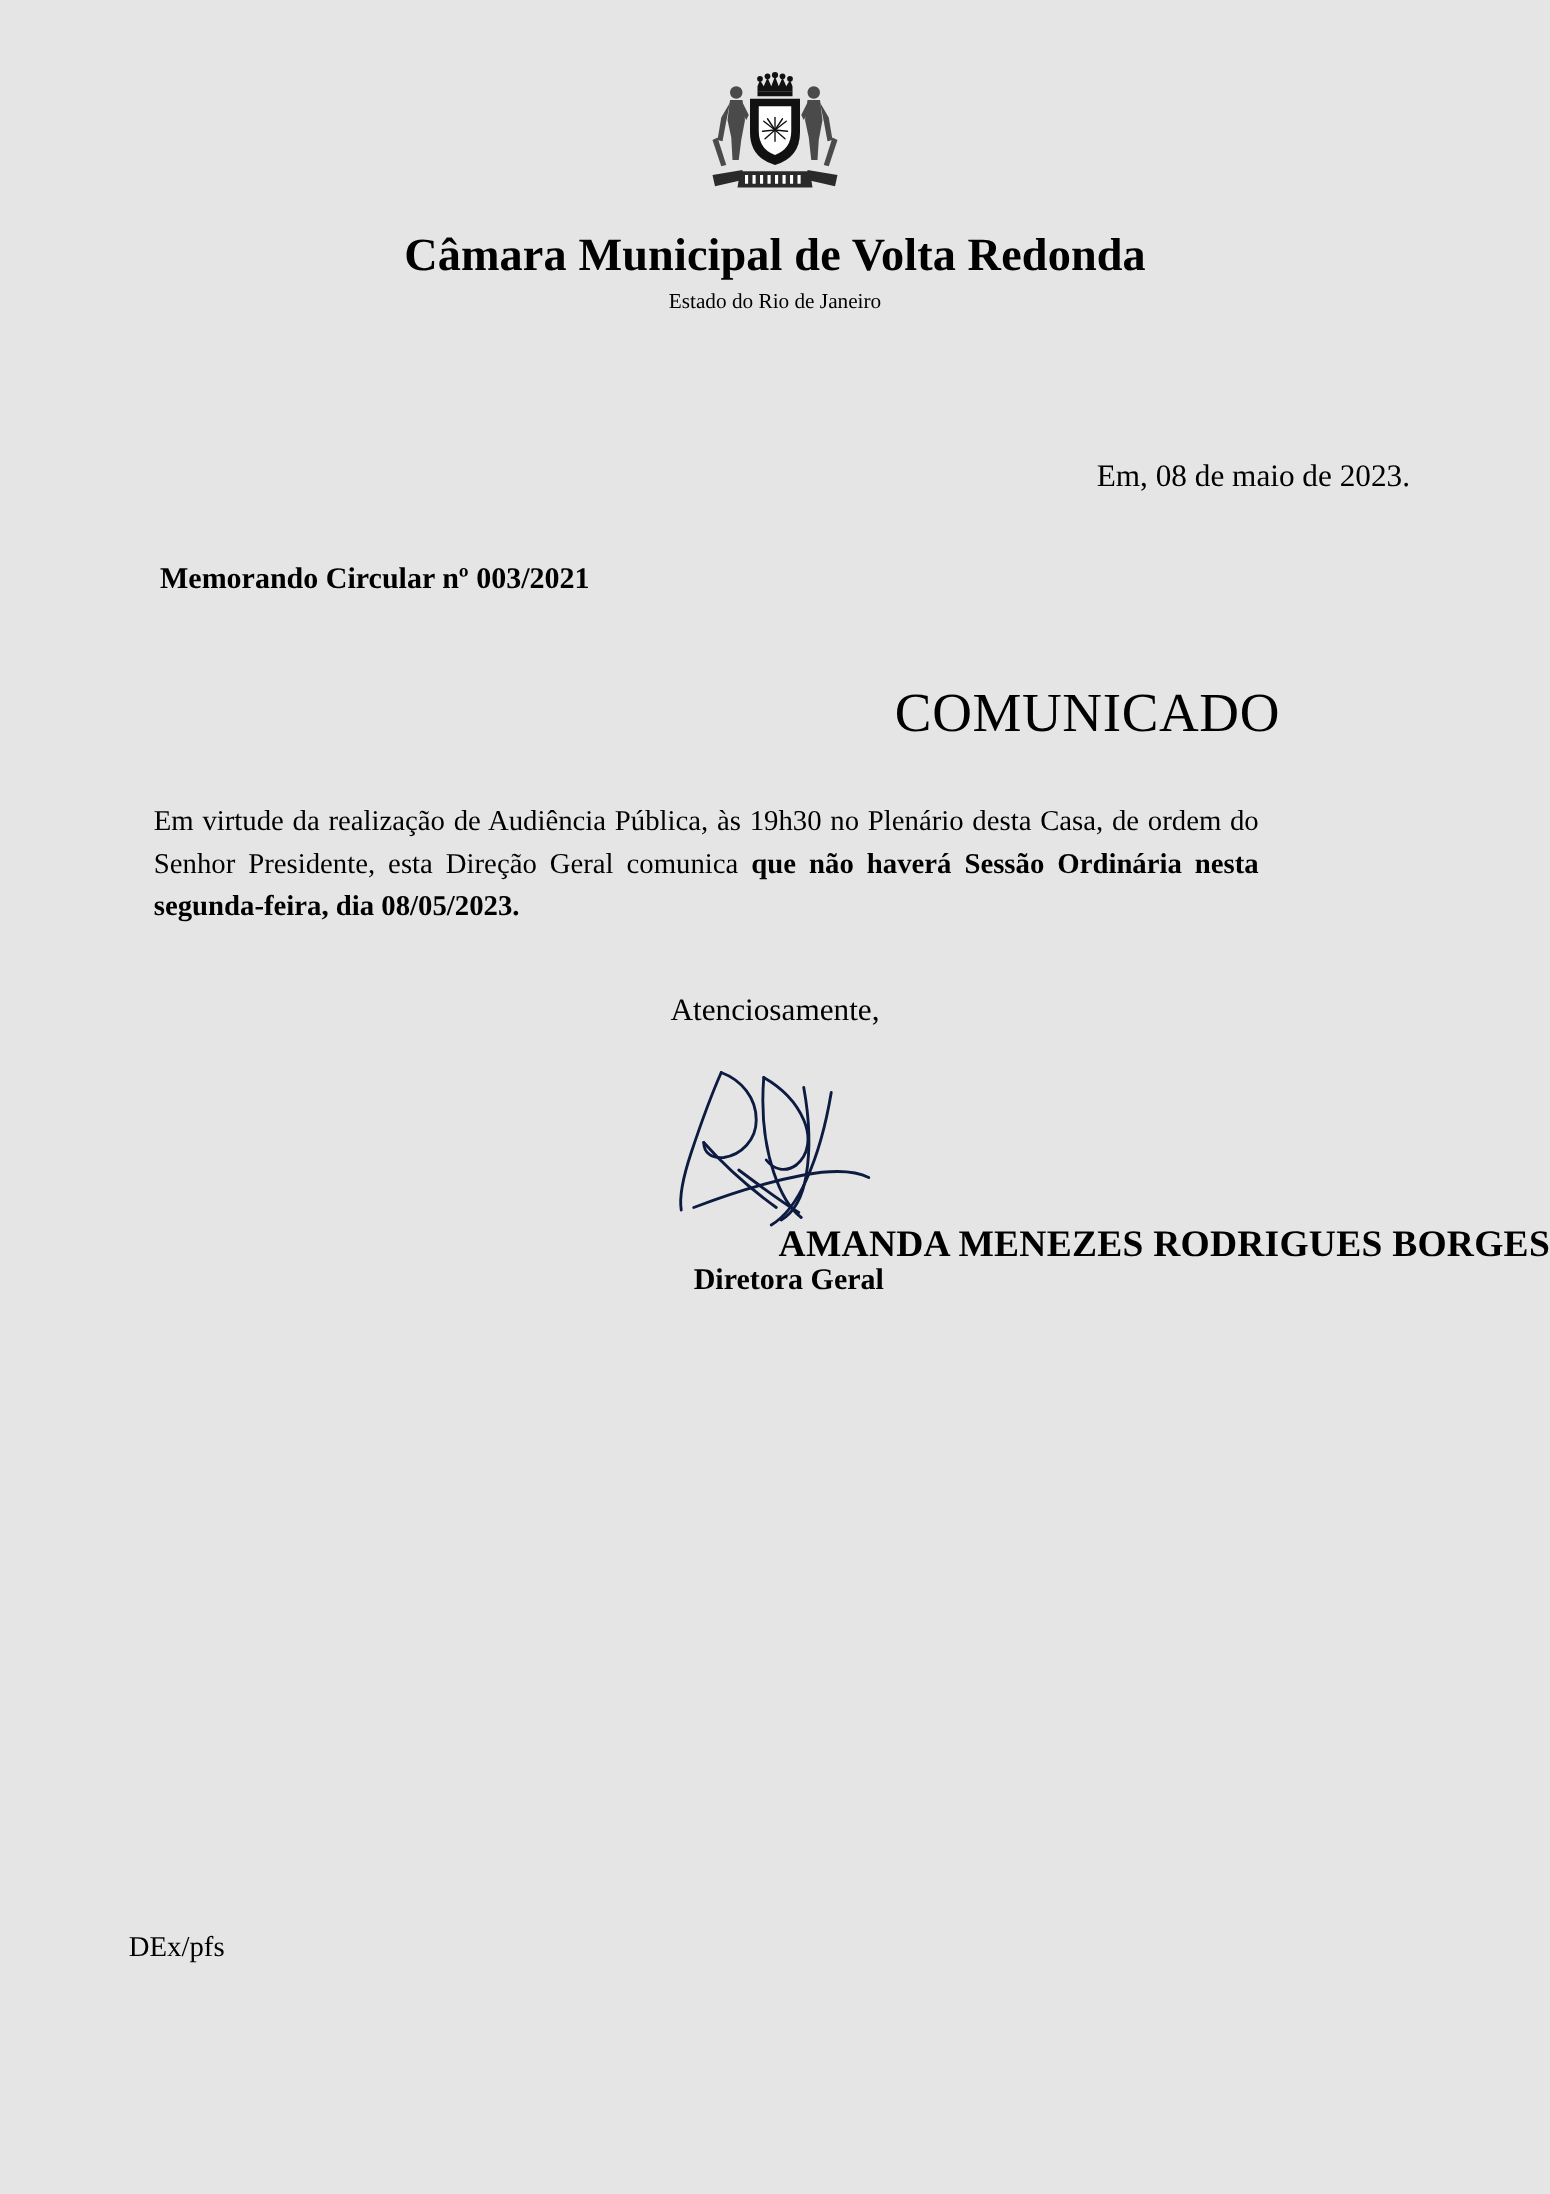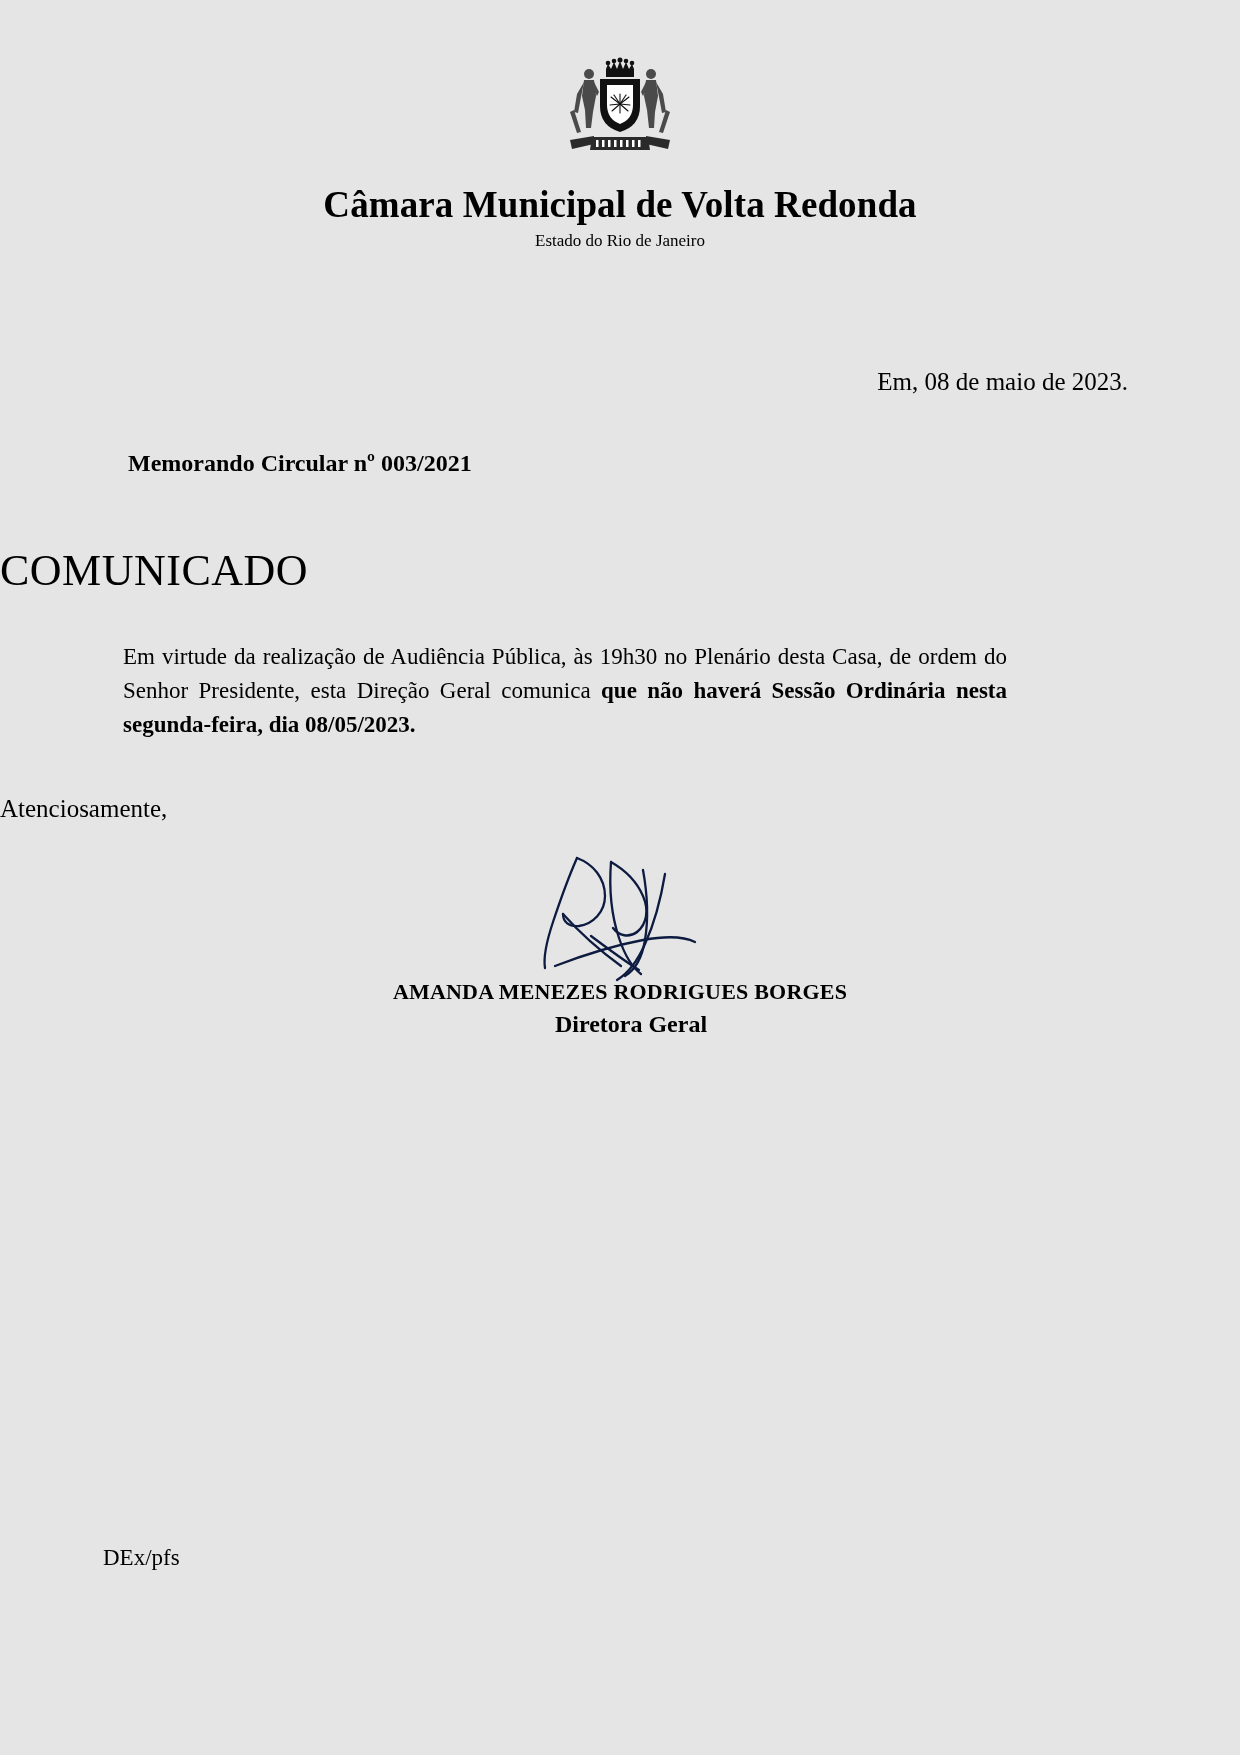--- a/index.html
+++ b/index.html
@@ -67,21 +67,21 @@
     font-weight: bold;
     white-space: nowrap;
   }
 
   
   .doc-heading {
     position: absolute;
     top: 545px;
     left: 0;
     width: 1024px;
-    text-align: left;
+    text-align: right;
     font-size: 44px;
     font-weight: normal;
     letter-spacing: 0.5px;
   }
 
   
   .body-block {
     position: absolute;
     top: 640px;
     left: 123px;
@@ -97,20 +97,21 @@
   .body-paragraph b {
     font-weight: bold;
   }
 
   
   .closing {
     position: absolute;
     top: 795px;
     left: 0;
     width: 1240px;
+    text-align: center;
     font-size: 25px;
   }
 
   
   .signature-area {
     position: absolute;
     top: 840px;
     left: 0;
     width: 1240px;
     text-align: center;
@@ -122,22 +123,22 @@
     margin-left: -95px;
     width: 190px;
     height: 170px;
     pointer-events: none;
   }
   .signer-name {
     position: absolute;
     top: 139px;
     left: 0;
     width: 1240px;
-    text-align: center;
-    font-size: 22px;
+    text-align: right;
+    font-size: 30px;
     font-weight: bold;
     letter-spacing: 0.2px;
     white-space: nowrap;
   }
   .signer-role {
     position: absolute;
     top: 171px;
     left: 0;
     width: 1240px;
     text-align: center;

